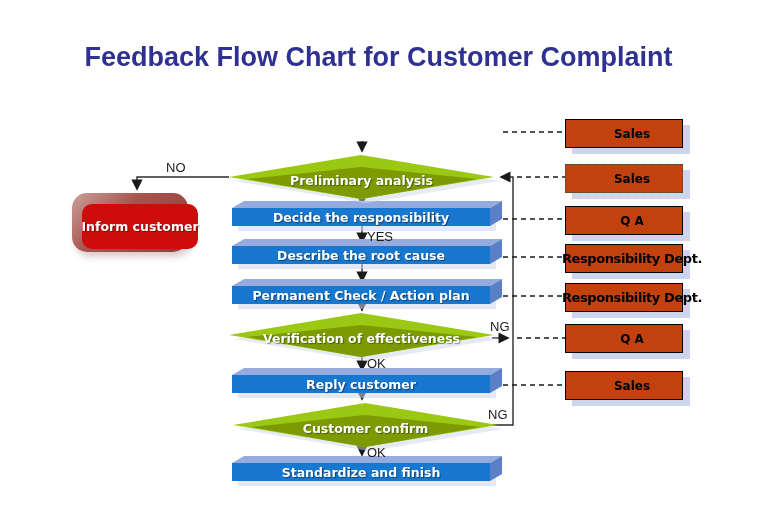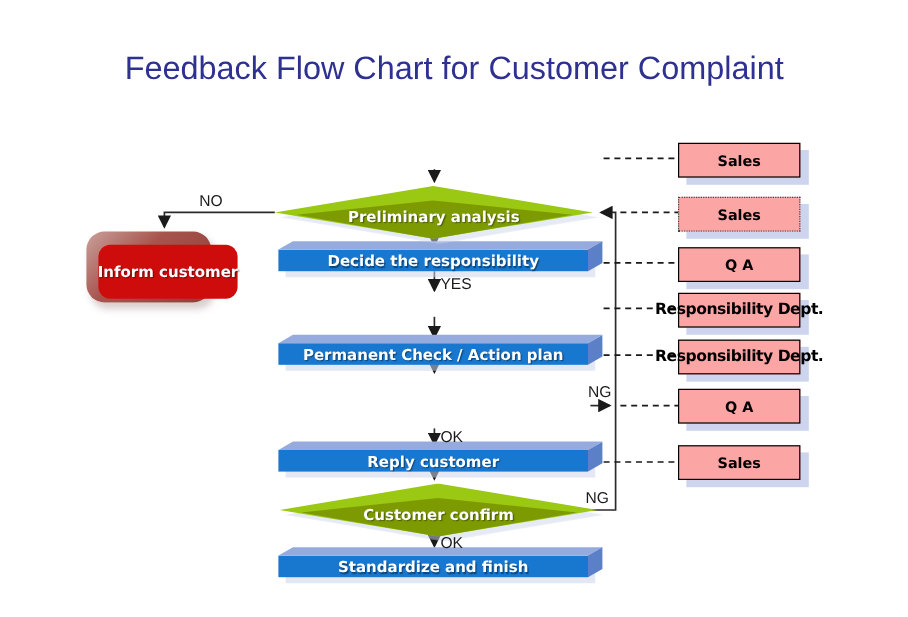--- a/index.html
+++ b/index.html
@@ -2,21 +2,21 @@
 <html><head>
 <meta charset="utf-8">
 <style>
   html,body{margin:0;padding:0;background:#fff;}
   .canvas{
     position:relative;width:757px;height:514px;background:#ffffff;overflow:hidden;
     font-family:"Liberation Sans",sans-serif;
   }
   .title{
     position:absolute;left:0;right:0;top:42px;margin:0;text-align:center;
-    font-size:27px;font-weight:normal;color:#2e3092;letter-spacing:0px;
+    font-size:27px;font-weight:bold;color:#2e3092;letter-spacing:0px;
     font-family:"Liberation Sans",sans-serif;
   }
   .connectors{position:absolute;left:0;top:0;pointer-events:none;}
 
   
   .bluebox{
     position:absolute;width:258px;height:18px;background:#1878d0;
     box-shadow:6px 5px 0 rgba(205,214,236,.55);
   }
   .bluebox::before{
@@ -40,36 +40,37 @@
     position:absolute;inset:0;display:flex;align-items:center;justify-content:center;
     padding-top:7px;color:#fff;font-weight:bold;font-size:12.5px;
     font-family:"DejaVu Sans",sans-serif;text-shadow:1px 1px 1px rgba(0,0,0,.4);white-space:nowrap;
   }
 
   
   .redbox{
     position:absolute;left:72px;top:193px;width:104px;height:59px;border-radius:15px;
     background:linear-gradient(135deg,#c9a19b 0%,#a8544e 40%,#8f3d38 100%);
     box-shadow:3px 5px 6px rgba(185,165,165,.55);
+    padding-left:12px;
   }
   .redbox .inner{
     position:absolute;left:10px;top:11px;width:116px;height:45px;border-radius:10px;background:#cf0c0c;
     display:flex;align-items:center;justify-content:center;
   }
   .redbox .rl{
     color:#fff;font-weight:bold;font-size:12.5px;font-family:"DejaVu Sans",sans-serif;
     text-shadow:1px 1px 1px rgba(0,0,0,.4);white-space:nowrap;
   }
 
   
   .owner{
-    position:absolute;left:565px;width:100px;height:27px;background:#fca5a5;
+    position:absolute;left:565px;width:100px;height:27px;background:#c2410c;
     border:1px solid #000;box-shadow:7px 6px 0 #ccd4ee;
     display:flex;align-items:center;justify-content:center;
-    font-weight:bold;font-size:12px;color:#000;font-family:"DejaVu Sans",sans-serif;white-space:nowrap;
+    font-weight:bold;font-size:12px;color:#000;font-family:"DejaVu Sans",sans-serif;white-space:nowrap;padding-left:16px;
   }
   .owner.dotted{border:1px dotted #444;}
   .owner.small{font-size:13px;letter-spacing:-.4px;}
 
   
   .edge-label{
     position:absolute;font-size:13px;color:#1a1a1a;font-family:"Liberation Sans",sans-serif;white-space:nowrap;text-align:right;
   }
 </style>
 </head>
@@ -105,36 +106,46 @@
       <line x1="503" y1="257" x2="565" y2="257"></line>
       <line x1="503" y1="296" x2="565" y2="296"></line>
       <line x1="517" y1="338" x2="565" y2="338"></line>
       <line x1="503" y1="385" x2="565" y2="385"></line>
     </g>
   </svg>
 
   <div class="bluebox" style="left:232px;top:208px">
     <span class="bl">Decide the responsibility</span>
   </div>
+  <div class="bluebox" style="left:232px;top:246px">
+    <span class="bl">Describe the root cause</span>
+  </div>
   <div class="bluebox" style="left:232px;top:286px">
     <span class="bl">Permanent Check / Action plan</span>
   </div>
   <div class="bluebox" style="left:232px;top:375px">
     <span class="bl">Reply customer</span>
   </div>
   <div class="bluebox" style="left:232px;top:463px">
     <span class="bl">Standardize and finish</span>
   </div>
 
   <div class="diamond" style="left:229px;top:155px">
     <svg width="265" height="44" viewBox="0 0 265 44">
       <polygon points="0,22 132,0 265,22 132,44" fill="#9bc813"></polygon>
       <polygon points="18,24 132,12 248,24 132,44" fill="#7d9b00"></polygon>
     </svg>
     <span class="dl">Preliminary analysis</span>
+  </div>
+  <div class="diamond" style="left:229px;top:313px">
+    <svg width="265" height="44" viewBox="0 0 265 44">
+      <polygon points="0,22 132,0 265,22 132,44" fill="#9bc813"></polygon>
+      <polygon points="18,24 132,12 248,24 132,44" fill="#7d9b00"></polygon>
+    </svg>
+    <span class="dl">Verification of effectiveness</span>
   </div>
   <div class="diamond" style="left:233px;top:403px">
     <svg width="265" height="44" viewBox="0 0 265 44">
       <polygon points="0,22 132,0 265,22 132,44" fill="#9bc813"></polygon>
       <polygon points="18,24 132,12 248,24 132,44" fill="#7d9b00"></polygon>
     </svg>
     <span class="dl">Customer confirm</span>
   </div>
 
   <div class="redbox">

